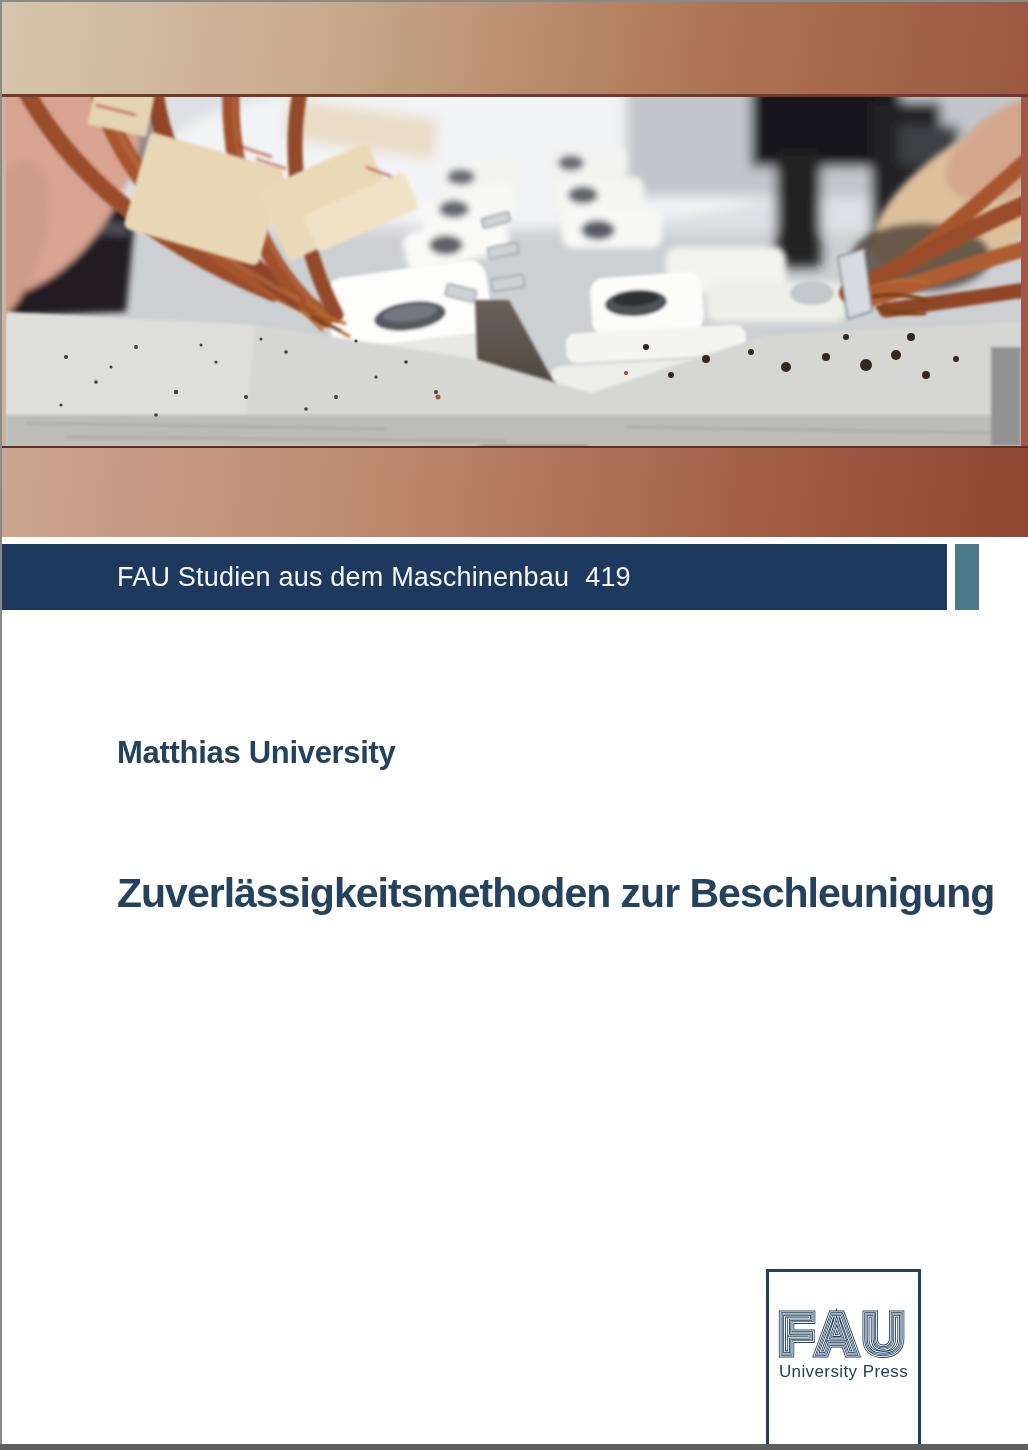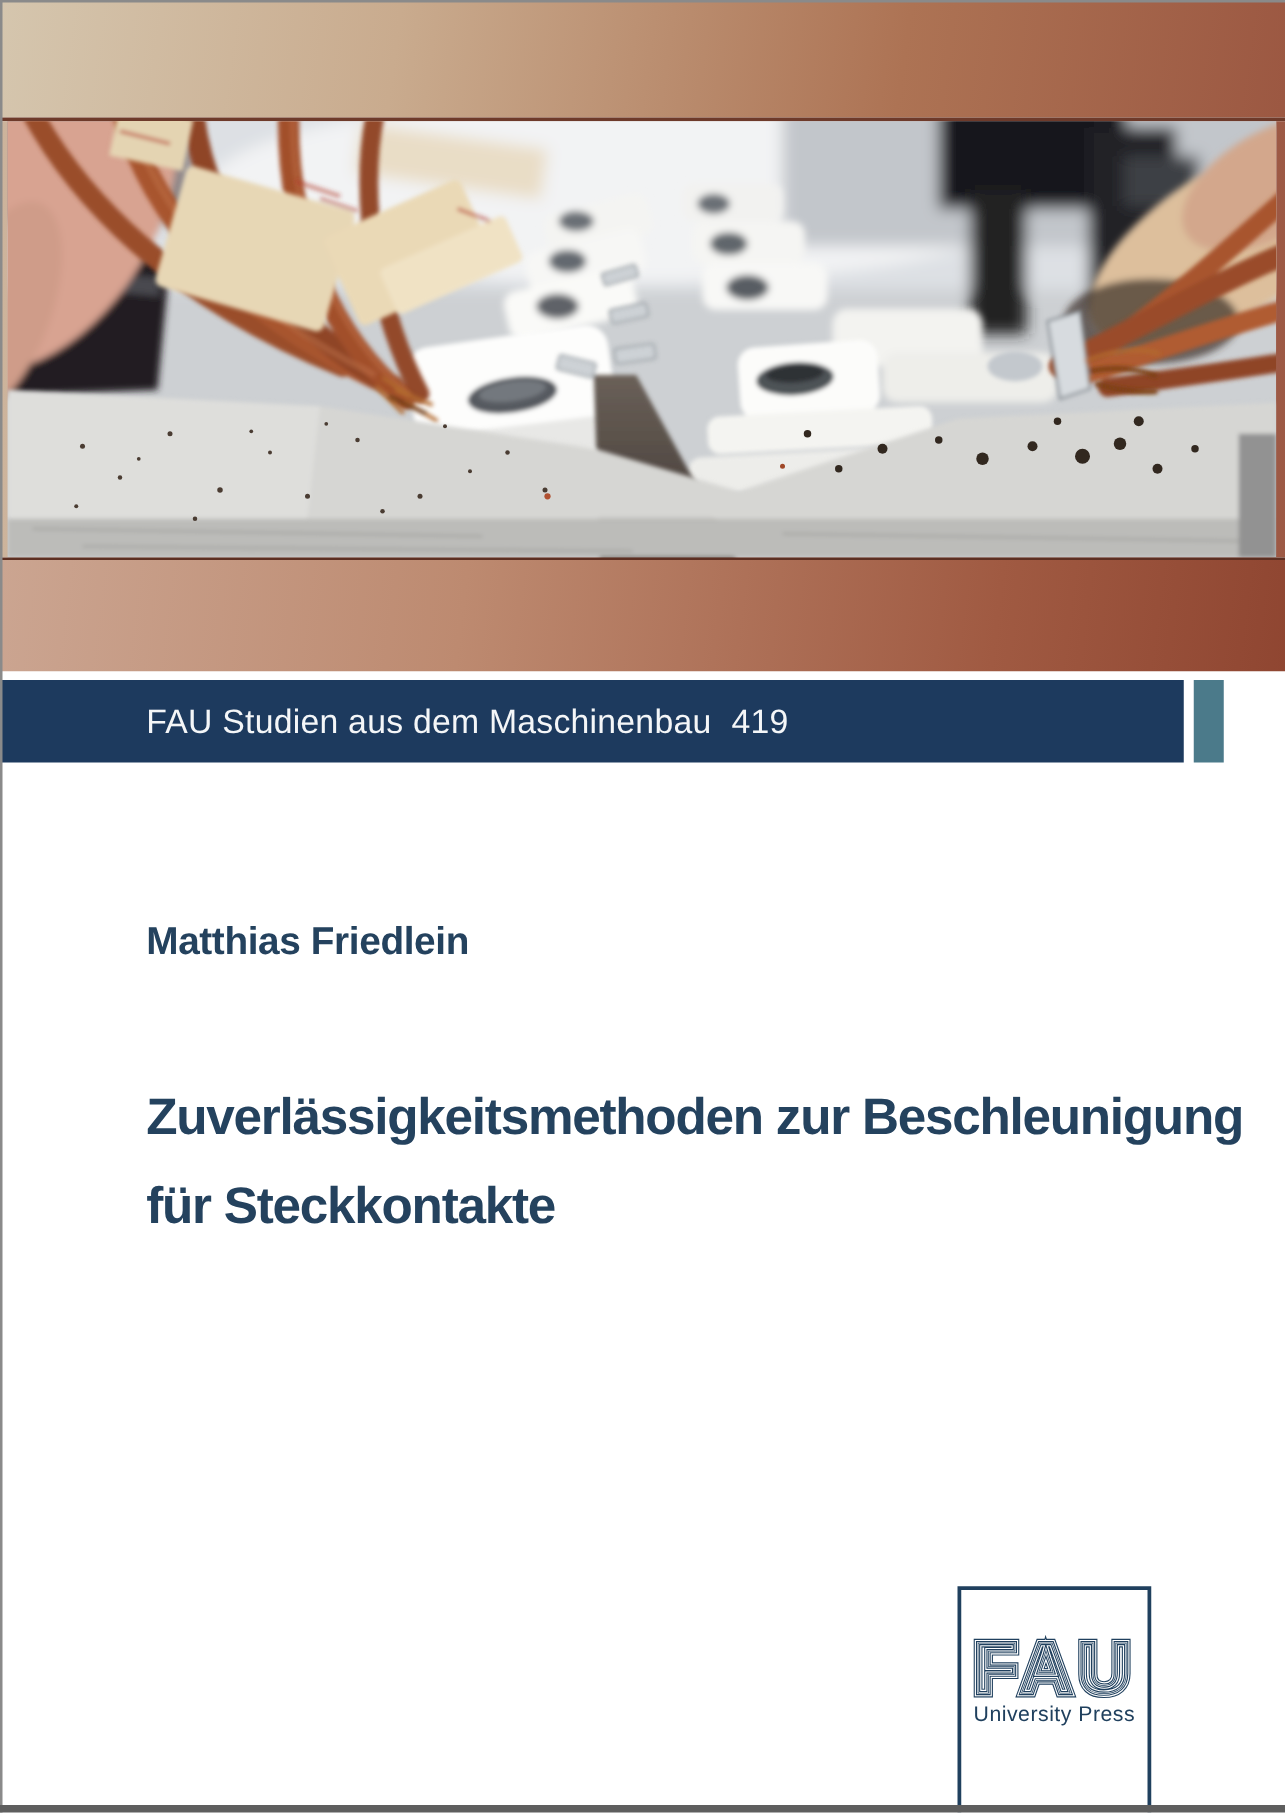--- a/index.html
+++ b/index.html
@@ -247,25 +247,24 @@
   </div>
 
   <div class="mid-band"></div>
 
   <div class="series-banner">
     <span>FAU Studien aus dem Maschinenbau</span>
     <span class="num">419</span>
   </div>
   <div class="teal-accent"></div>
 
-  <div class="author">Matthias Friedlein</div>
+  <div class="author">Matthias University</div>
 
   <div class="book-title">
     <div>Zuverlässigkeitsmethoden zur Beschleunigung</div>
-    <div>für Steckkontakte</div>
   </div>
 
   <div class="logo-box">
     <svg width="142" height="58" viewBox="0 0 142 58">
       <g font-family="Liberation Sans, sans-serif" font-weight="bold" font-size="58" text-anchor="middle" letter-spacing="5">
         <text x="71" y="52" fill="none" stroke="#20405e" stroke-width="7">FAU</text>
         <text x="71" y="52" fill="none" stroke="#ffffff" stroke-width="5.2">FAU</text>
         <text x="71" y="52" fill="none" stroke="#20405e" stroke-width="3.4">FAU</text>
         <text x="71" y="52" fill="none" stroke="#ffffff" stroke-width="1.6">FAU</text>
         <text x="71" y="52" fill="none" stroke="#20405e" stroke-width="0.6">FAU</text>

